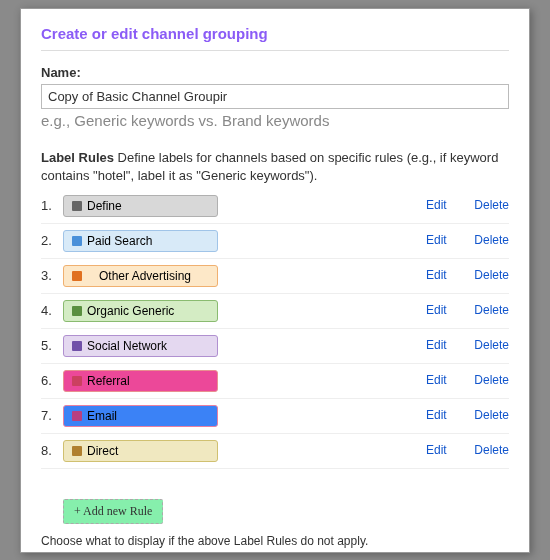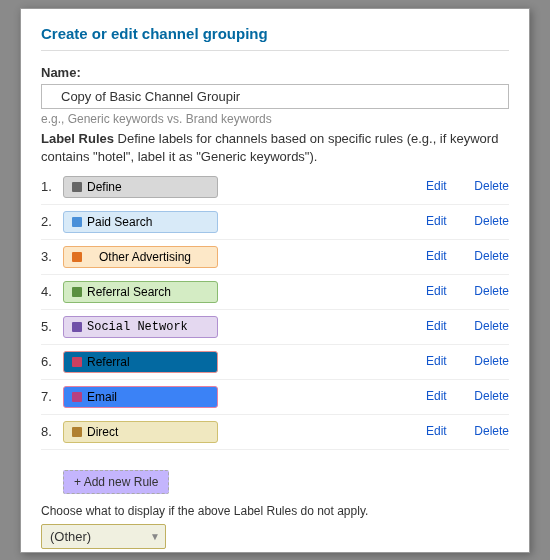--- a/index.html
+++ b/index.html
@@ -27,43 +27,43 @@
       border: 1px solid #999;
       width: 510px;
       max-height: 545px;
       overflow-y: auto;
       padding: 16px 20px 16px 20px;
       box-shadow: 2px 2px 8px rgba(0,0,0,0.3);
     }
     .modal-title {
       font-size: 15px;
       font-weight: bold;
-      color: #0369a1;
+      color: #8b5cf6;
       margin-bottom: 14px;
       border-bottom: 1px solid #ddd;
       padding-bottom: 8px;
     }
     .field-label {
       font-weight: bold;
       font-size: 13px;
       margin-bottom: 4px;
       color: #333;
     }
     .name-input {
       width: 100%;
       border: 1px solid #bbb;
-      padding: 4px 19px;
+      padding: 4px 6px;
       font-size: 13px;
       color: #333;
       margin-bottom: 3px;
     }
     .name-hint {
-      font-size: 12px;
+      font-size: 15px;
       color: #888;
-      margin-bottom: 4px;
+      margin-bottom: 20px;
     }
     .label-rules-header {
       font-size: 13px;
       margin-bottom: 10px;
       color: #333;
       line-height: 1.4;
     }
     .label-rules-header strong {
       font-weight: bold;
       margin-top: 48px;
@@ -113,40 +113,41 @@
     }
     
     .tag-display { background: #d8d8d8; border: 1px solid #b0b0b0; }
     .tag-display .rule-tag-icon { background: #666; }
     .tag-paid-search { background: #d8eaf8; border: 1px solid #a0c4e8; }
     .tag-paid-search .rule-tag-icon { background: #4a90d9; }
     .tag-other-adv { background: #fde8c8; border: 1px solid #f0b070; gap: 12px; }
     .tag-other-adv .rule-tag-icon { background: #e07020; }
     .tag-organic { background: #d4ecc4; border: 1px solid #8abb70; }
     .tag-organic .rule-tag-icon { background: #5a9040; }
-    .tag-social { background: #e4d8f0; border: 1px solid #b090d0; font-family: Liberation Mono, monospace; }
+    .tag-social { background: #e4d8f0; border: 1px solid #b090d0; }
     .tag-social .rule-tag-icon { background: #7050a8; }
-    .tag-referral { background: #0369a1; border: 1px solid #e89090; padding-left: 8px; }
+    .tag-referral { background: #ec4899; border: 1px solid #e89090; padding-left: 8px; }
     .tag-referral .rule-tag-icon { background: #cc4060; }
     .tag-email { background: #3b82f6; border: 1px solid #e880a0; }
     .tag-email .rule-tag-icon { background: #b84080; }
     .tag-direct { background: #f0e8c0; border: 1px solid #d0c070; }
     .tag-direct .rule-tag-icon { background: #b08030; }
 
     .add-rule-btn {
       display: inline-flex;
       align-items: center;
-      margin: 14px 0 10px 22px;
+      margin: 24px 0 10px 22px;
       padding: 4px 10px;
       border: 1px dashed #aaa;
-      background: #c4b5fd;
+      background: #86efac;
       color: #333;
       font-size: 12px;
       cursor: pointer;
       border-radius: 2px;
+      font-family: Liberation Serif, serif;
     }
     .drag-hint {
       font-size: 12px;
       color: #666;
       margin-bottom: 6px;
     }
     .choose-hint {
       font-size: 12px;
       color: #333;
       margin-bottom: 6px;
@@ -223,21 +224,21 @@
         <span class="rule-tag-label">Other Advertising</span>
       </div>
       <div class="rule-actions">
         <a class="rule-action-link">Edit</a>&nbsp;<a class="rule-action-link">Delete</a>
       </div>
     </div>
         <div class="rule-row">
       <span class="rule-number">4.</span>
       <div class="rule-tag tag-organic">
         <div class="rule-tag-icon" style="background:#5a9040"></div>
-        <span class="rule-tag-label">Referral Search</span>
+        <span class="rule-tag-label">Organic Generic</span>
       </div>
       <div class="rule-actions">
         <a class="rule-action-link">Edit</a>&nbsp;<a class="rule-action-link">Delete</a>
       </div>
     </div>
         <div class="rule-row">
       <span class="rule-number">5.</span>
       <div class="rule-tag tag-social">
         <div class="rule-tag-icon" style="background:#7050a8"></div>
         <span class="rule-tag-label">Social Network</span>

